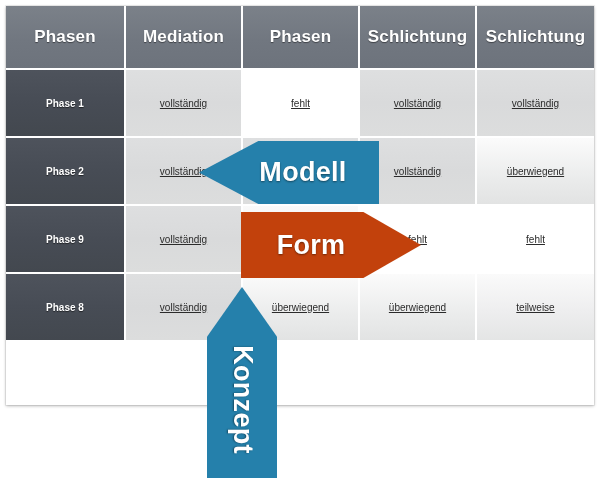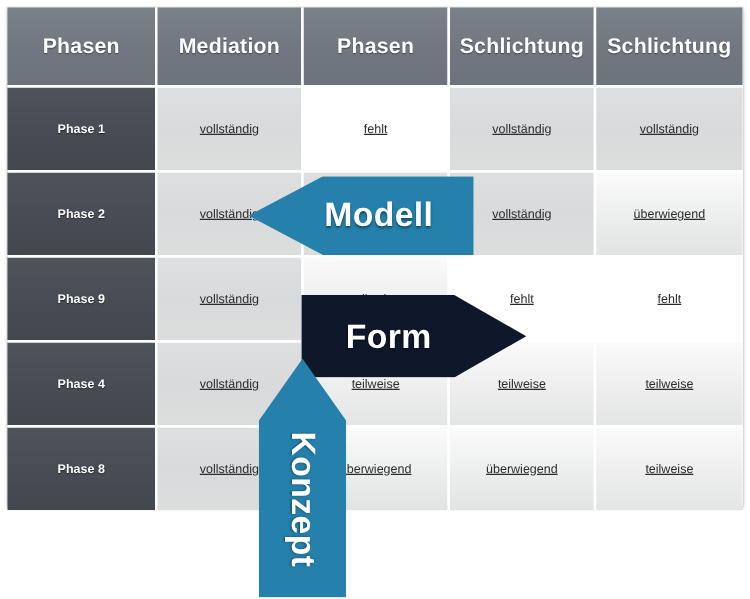--- a/index.html
+++ b/index.html
@@ -109,26 +109,25 @@
     -webkit-clip-path:polygon(100% 0,33% 0,0 50%,33% 100%,100% 100%);
     clip-path:polygon(100% 0,33% 0,0 50%,33% 100%,100% 100%);
     padding-left:28px;
     box-sizing:border-box;
   }
 
   
   #arrow-form{
     left:241px; top:212px;
     width:180px; height:66px;
-    background:#0f172a;
+    background:#c2410c;
     -webkit-clip-path:polygon(0 0,68% 0,100% 50%,68% 100%,0 100%);
     clip-path:polygon(0 0,68% 0,100% 50%,68% 100%,0 100%);
     padding-right:40px;
     box-sizing:border-box;
-    margin-top:24px;
   }
 
   
   #arrow-konzept{
     left:207px; top:287px;
     width:70px; height:191px;
     background:#2580ab;
     -webkit-clip-path:polygon(50% 0,100% 26%,100% 100%,0 100%,0 26%);
     clip-path:polygon(50% 0,100% 26%,100% 100%,0 100%,0 26%);
     padding-top:34px;
@@ -176,27 +175,20 @@
       </tr>
 
       <tr>
         <td class="rowhead">Phase 9</td>
         <td class="cell v-vollstaendig">vollständig</td>
         <td class="cell v-teilweise">teilweise</td>
         <td class="cell v-fehlt">fehlt</td>
         <td class="cell v-fehlt">fehlt</td>
       </tr>
 
-      <tr>
-        <td class="rowhead">Phase 4</td>
-        <td class="cell v-vollstaendig">vollständig</td>
-        <td class="cell v-teilweise">teilweise</td>
-        <td class="cell v-teilweise">teilweise</td>
-        <td class="cell v-teilweise">teilweise</td>
-      </tr>
 
       <tr>
         <td class="rowhead">Phase 8</td>
         <td class="cell v-vollstaendig">vollständig</td>
         <td class="cell v-ueberwiegend">überwiegend</td>
         <td class="cell v-ueberwiegend">überwiegend</td>
         <td class="cell v-teilweise">teilweise</td>
       </tr>
 
     </tbody>

